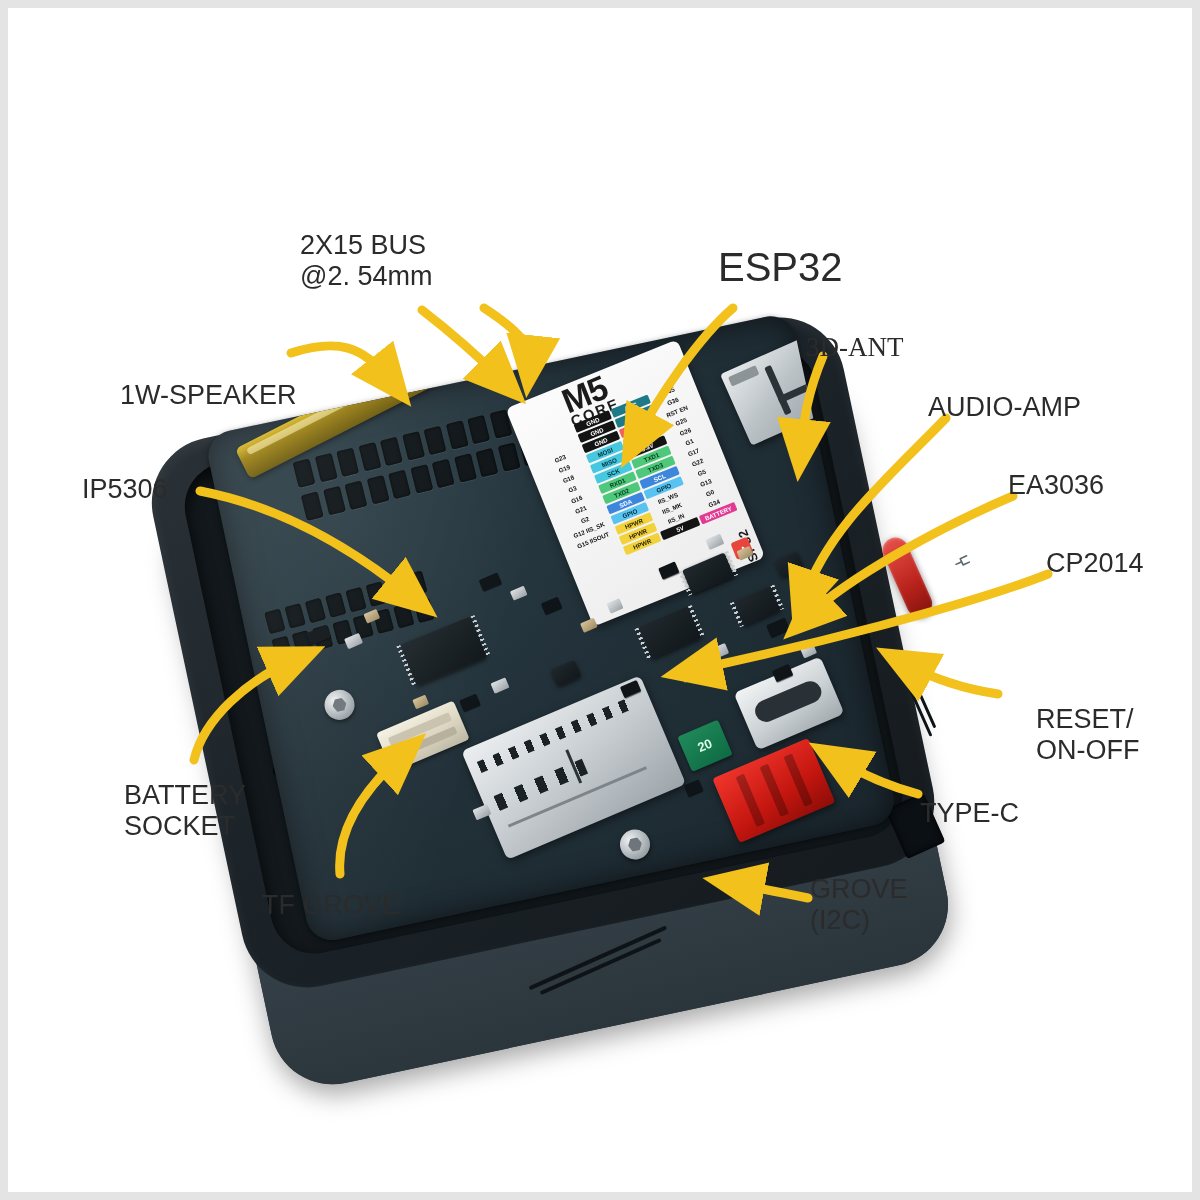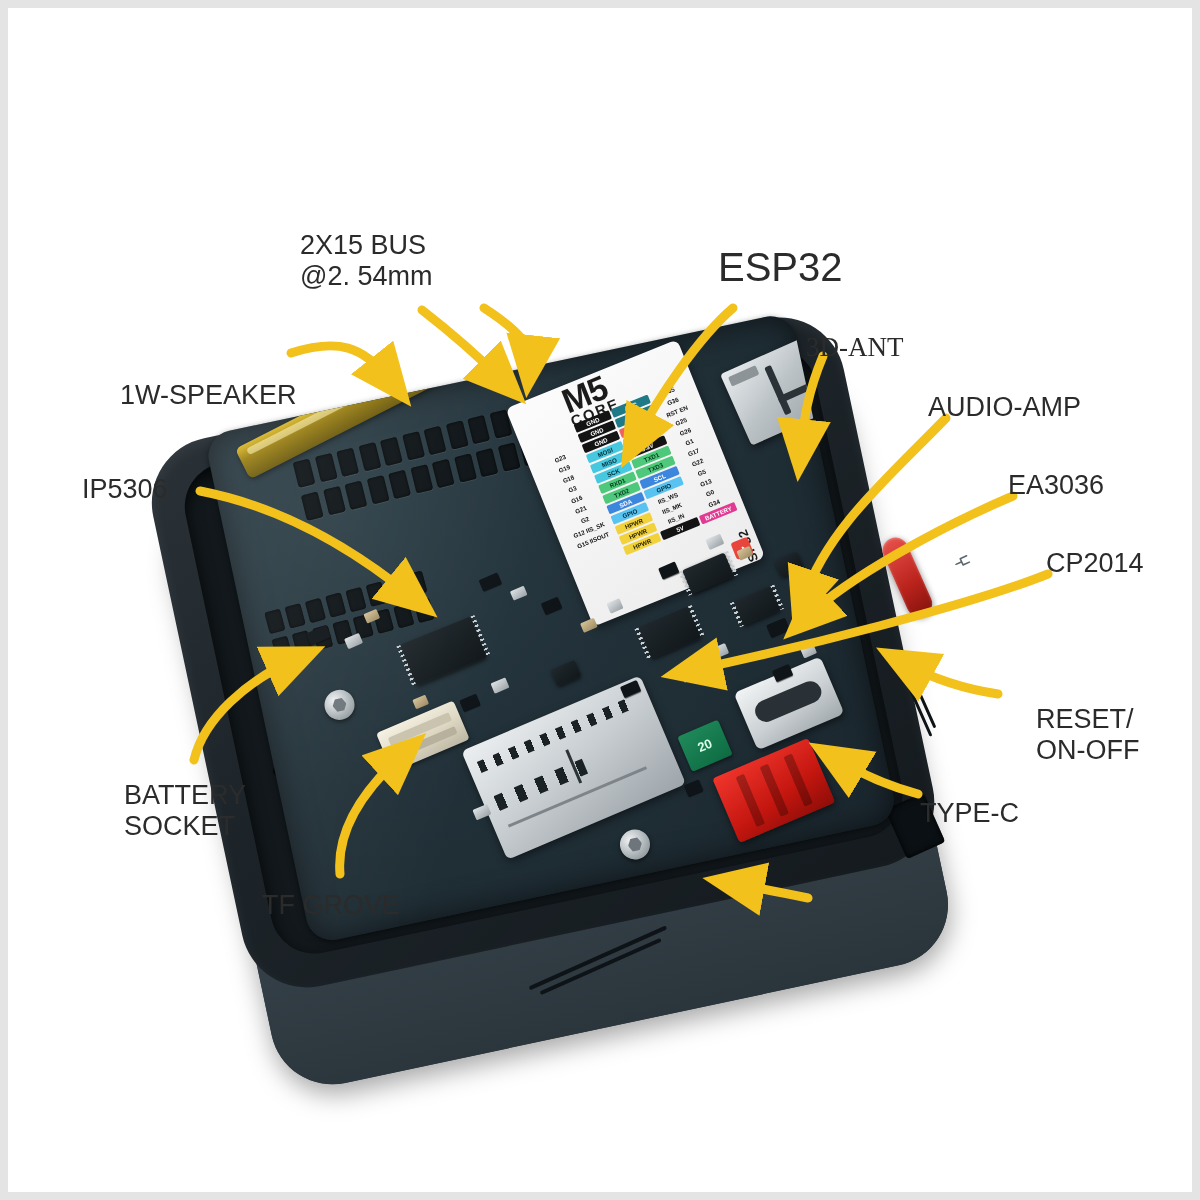--- a/index.html
+++ b/index.html
@@ -534,17 +534,19 @@
   <div class="ann" style="left:112px;top:372px;">1W-SPEAKER</div>
   <div class="ann" style="left:74px;top:466px;">IP5306</div>
   <div class="ann big" style="left:710px;top:236px;">ESP32</div>
   <div class="ann" style="left:798px;top:324px;font-family:Liberation Serif, serif;">3D-ANT</div>
   <div class="ann" style="left:920px;top:384px;">AUDIO-AMP</div>
   <div class="ann" style="left:1000px;top:462px;">EA3036</div>
   <div class="ann" style="left:1038px;top:540px;">CP2014</div>
   <div class="ann" style="left:988px;top:696px;margin-left:40px;">RESET/
 ON-OFF</div>
   <div class="ann" style="left:912px;top:770px;margin-top:20px;">TYPE-C</div>
+  <div class="ann" style="left:802px;top:866px;">GROVE
+(I2C)</div>
   <div class="ann" style="left:254px;top:882px;">TF GROVE</div>
   <div class="ann" style="left:116px;top:772px;">BATTERY
 SOCKET</div>
 
 </div>
 
 </body></html>

